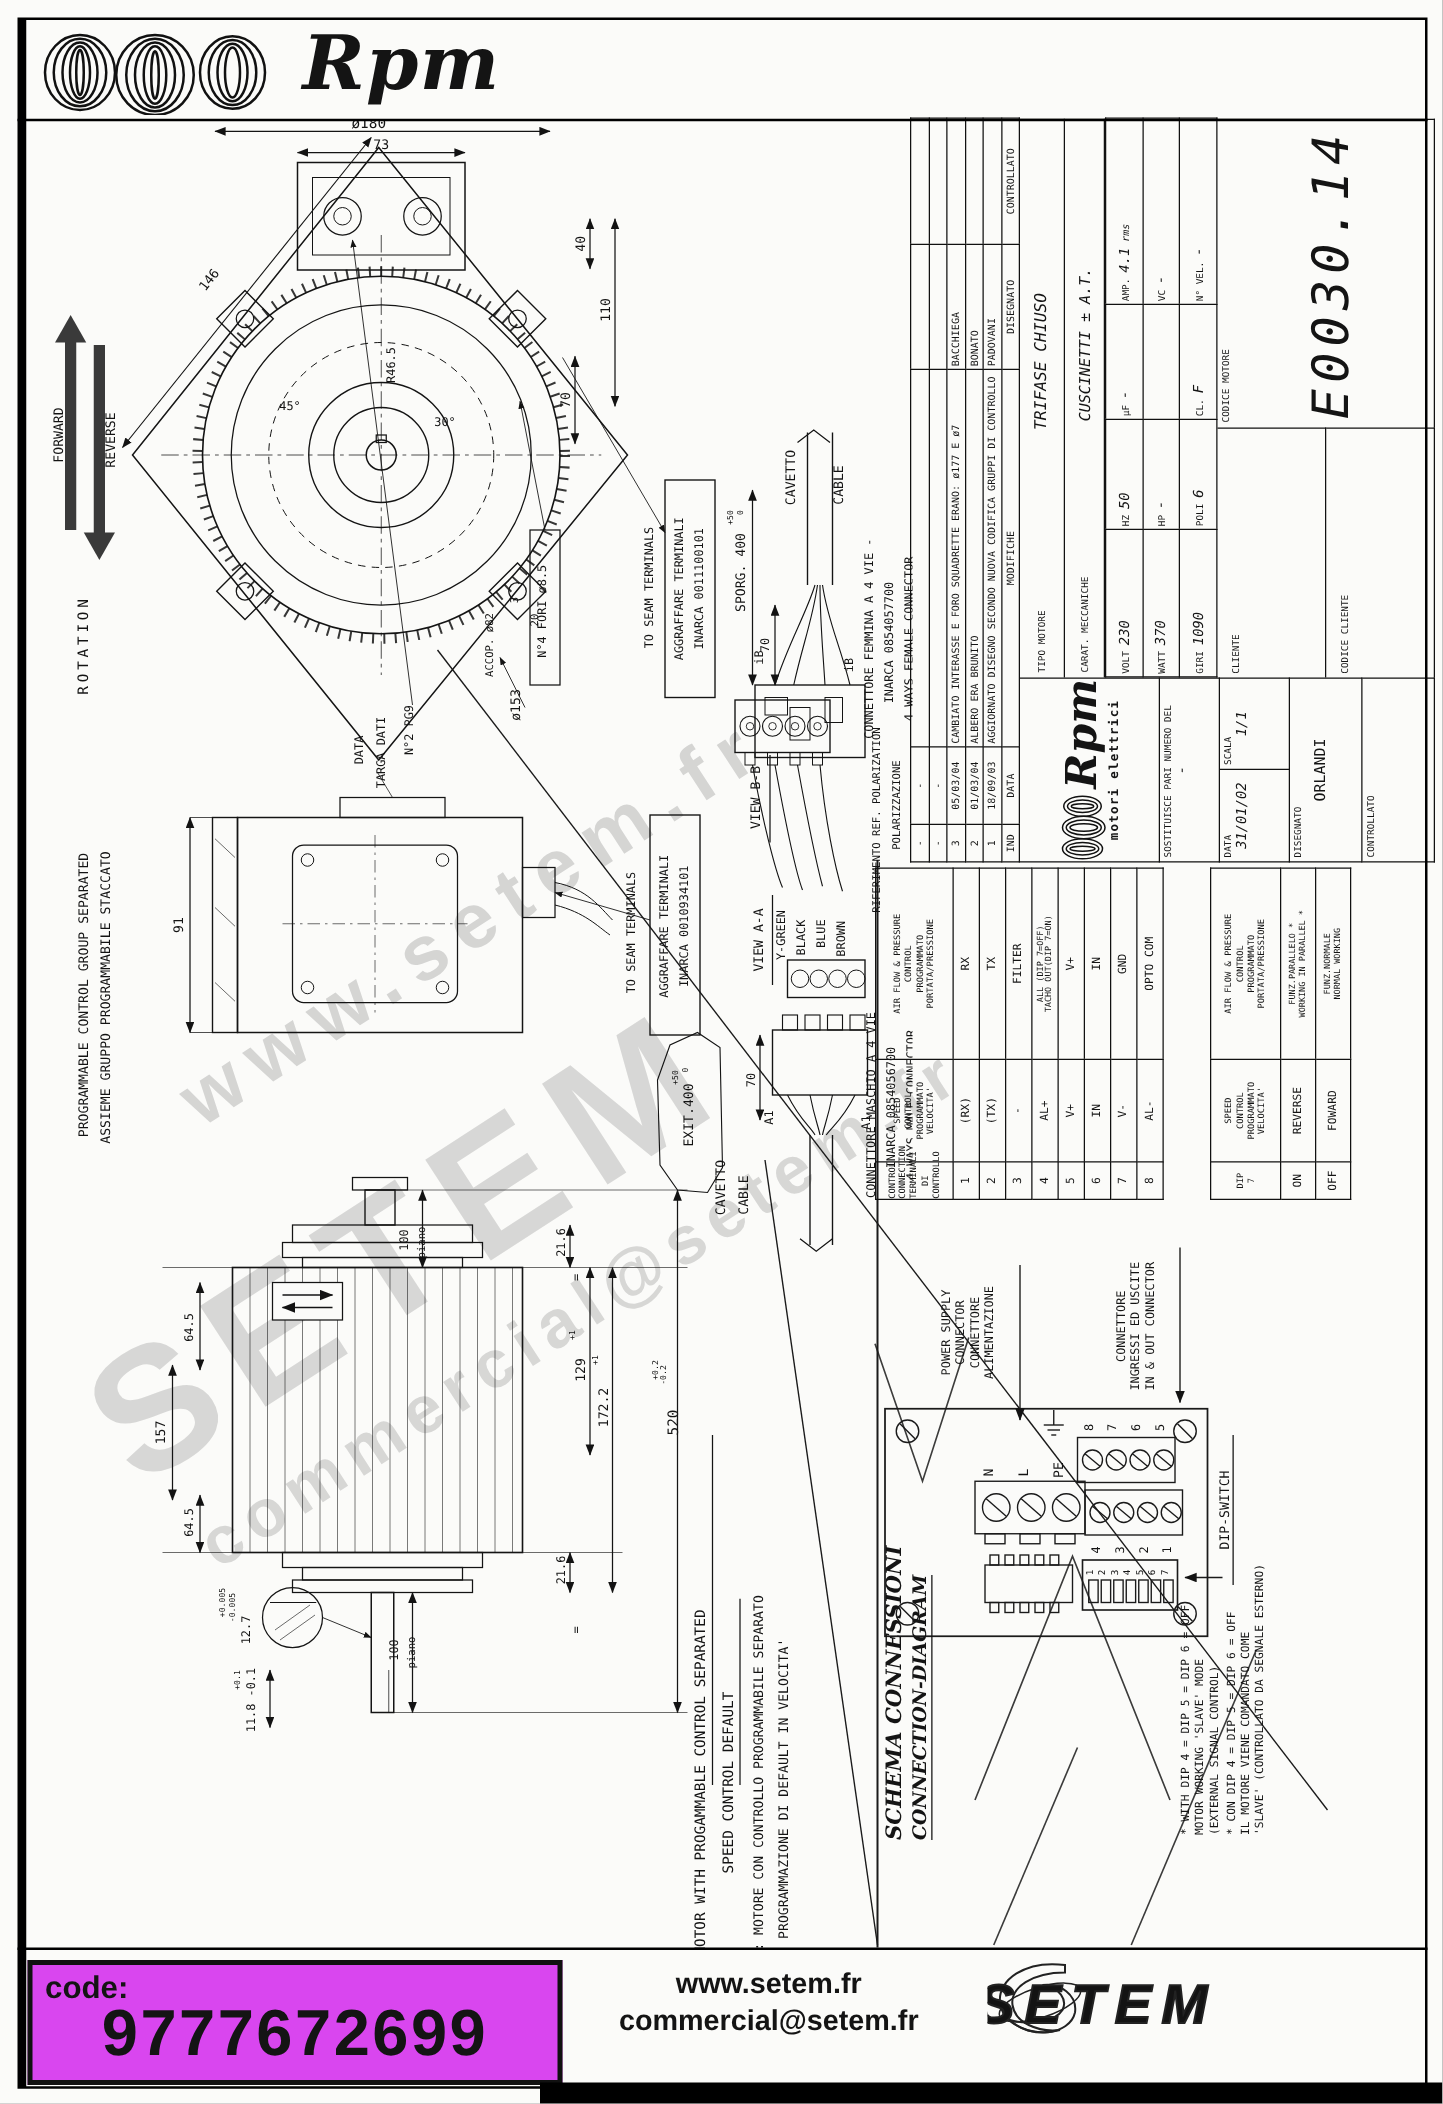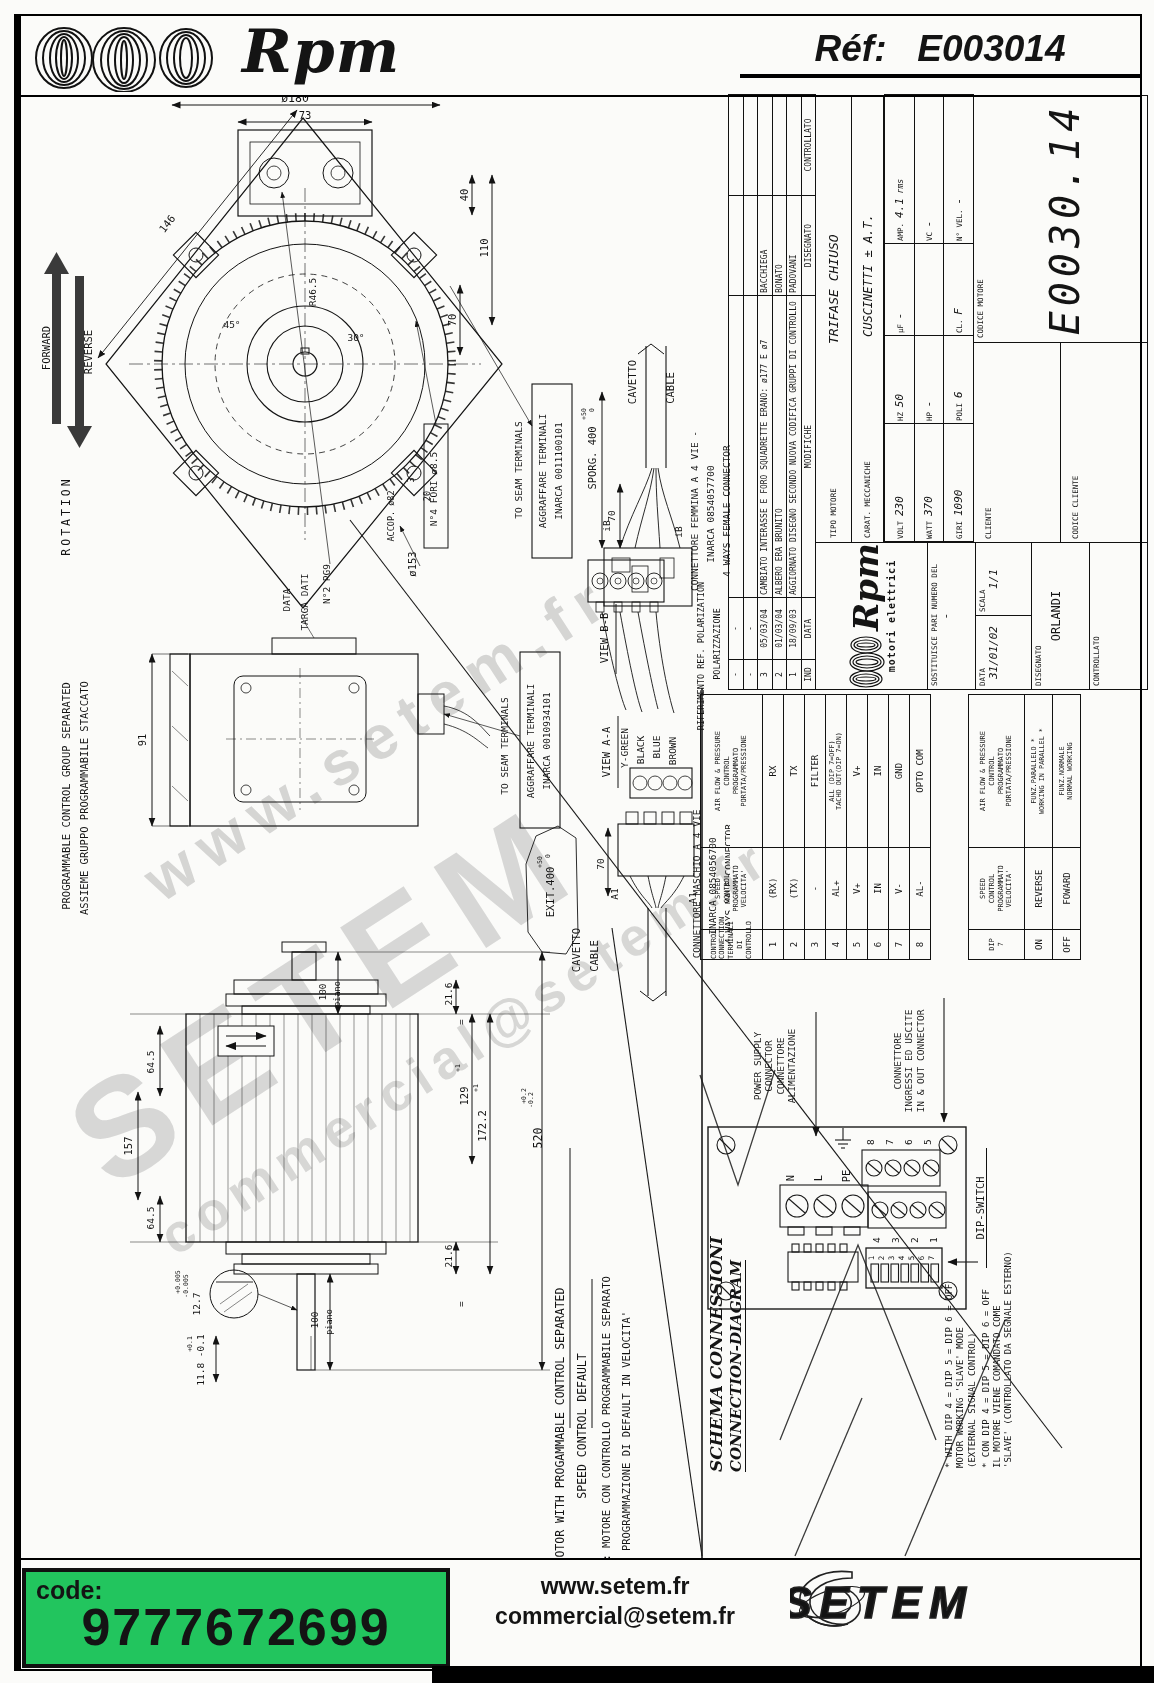--- a/index.html
+++ b/index.html
@@ -28,21 +28,21 @@
   .cell{border:1.5px solid #111;box-sizing:border-box;}
   
   .ct{border-collapse:collapse;table-layout:fixed;width:100%;}
   .ct td{border:1.5px solid #111;text-align:center;font-size:9px;padding:0;}
   .ct .hd div{font-size:7px;line-height:1.25;}
   .tiny{font-size:6.8px;line-height:1.1;}
   .schema-label{font-size:9.5px;line-height:1.2;text-align:center;}
   .schema-title{font-family:"DejaVu Serif",serif;font-style:italic;font-weight:bold;}
   .note{font-size:9px;line-height:1.25;white-space:nowrap;}
   
-  .codebox{position:absolute;left:22px;top:1568px;width:420px;height:92px;border:4px solid #111;z-index:7;background:#22c55e;
+  .codebox{position:absolute;left:22px;top:1568px;width:420px;height:92px;border:4px solid #111;z-index:7;background:#d946ef;
            font-family:"Liberation Sans",sans-serif;}
   .site{position:absolute;left:455px;top:1572px;width:320px;text-align:center;z-index:7;
         font-family:"Liberation Sans",sans-serif;font-weight:bold;font-size:23px;line-height:1.3;}
   .addr{position:absolute;left:455px;top:1640px;width:690px;text-align:center;z-index:7;
         font-family:"Liberation Sans",sans-serif;font-size:16.5px;}
   .blackbar{position:absolute;left:432px;top:1666px;width:722px;height:17px;background:#000;z-index:8;}
   svg text{font-family:"DejaVu Sans Mono",monospace;fill:#131313;text-anchor:middle;}
   .s6{font-size:6.5px}.s7{font-size:7.5px}.s8{font-size:8.5px}.s9{font-size:9.5px}
   .s10{font-size:10.5px}.s11{font-size:11.5px}
 </style>
@@ -71,24 +71,20 @@
         <ellipse cx="96" cy="40" rx="16" ry="26"></ellipse>
         <ellipse cx="96" cy="40" rx="9" ry="23"></ellipse>
         <ellipse cx="96" cy="40" rx="3" ry="19"></ellipse>
       <ellipse cx="158" cy="38" rx="26" ry="29"></ellipse>
         <ellipse cx="158" cy="38" rx="19" ry="26"></ellipse>
         <ellipse cx="158" cy="38" rx="12" ry="23"></ellipse>
         <ellipse cx="158" cy="38" rx="6" ry="20"></ellipse>
     </g>
   </svg>
   <div class="abs brandtxt" style="left:242px;top:16px;z-index:7">Rpm</div>
-  <div class="ref">
-    <span>Réf:</span>&nbsp;&nbsp;
-    <span>E003014</span>
-  </div>
 
   <svg class="abs" style="left:0;top:0;z-index:2" width="1154" height="1683" viewBox="0 0 1154 1683">
     <defs>
       <marker id="oe" orient="auto" markerWidth="10" markerHeight="8" refX="8.5" refY="3.5">
           <path d="M0,0L9,3.5L0,7z" fill="#131313"></path>
         </marker>
       <marker id="os" orient="auto-start-reverse" markerWidth="10" markerHeight="8" refX="8.5" refY="3.5">
           <path d="M0,0L9,3.5L0,7z" fill="#131313"></path>
         </marker>
     </defs>

